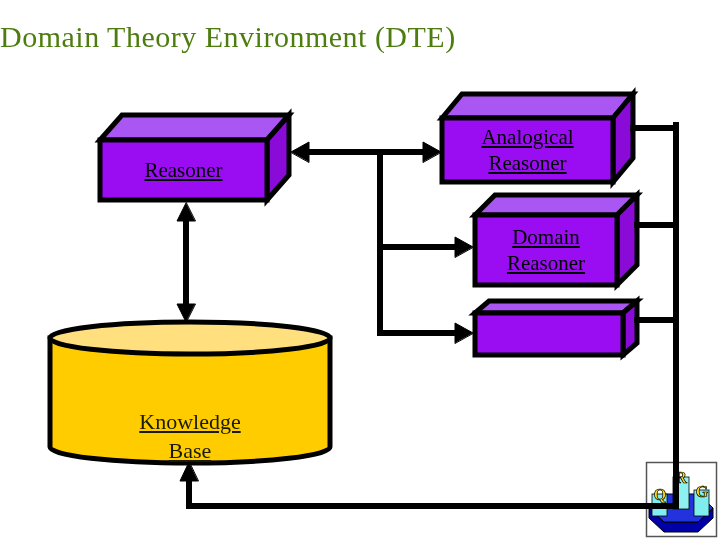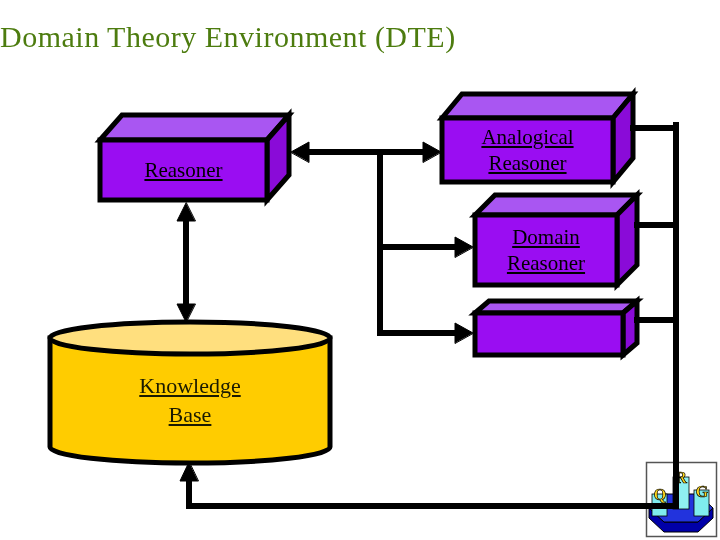--- a/index.html
+++ b/index.html
@@ -5,21 +5,21 @@
   html,body{margin:0;padding:0;background:#ffffff;}
   body{width:720px;height:540px;position:relative;overflow:hidden;
        font-family:"Liberation Serif", serif;}
   .stage{position:absolute;left:0;top:0;width:720px;height:540px;}
   svg{position:absolute;left:0;top:0;}
   .label{position:absolute;display:flex;flex-direction:column;align-items:center;
          justify-content:center;text-align:center;color:#000;pointer-events:none;text-decoration:underline;}
   .slide-title{position:absolute;left:0;top:20px;width:720px;
          font-size:30px;color:#4d7c0f;letter-spacing:0.5px;}
   .box-label{font-size:21px;line-height:26px;}
-  .kb-label{font-size:22px;line-height:29px;color:#1a1a00;}
+  .kb-label{font-size:22px;line-height:29px;color:#1a1a00;margin-top:36px;}
 </style>
 </head>
 <body>
 
 <div class="stage">
 
 <svg width="720" height="540" viewBox="0 0 720 540">
 
   <g>
     <path d="M50,338 L50,447 A140,16 0 0 0 330,447 L330,338 Z" fill="#ffcc00" stroke="#000" stroke-width="5"></path>

